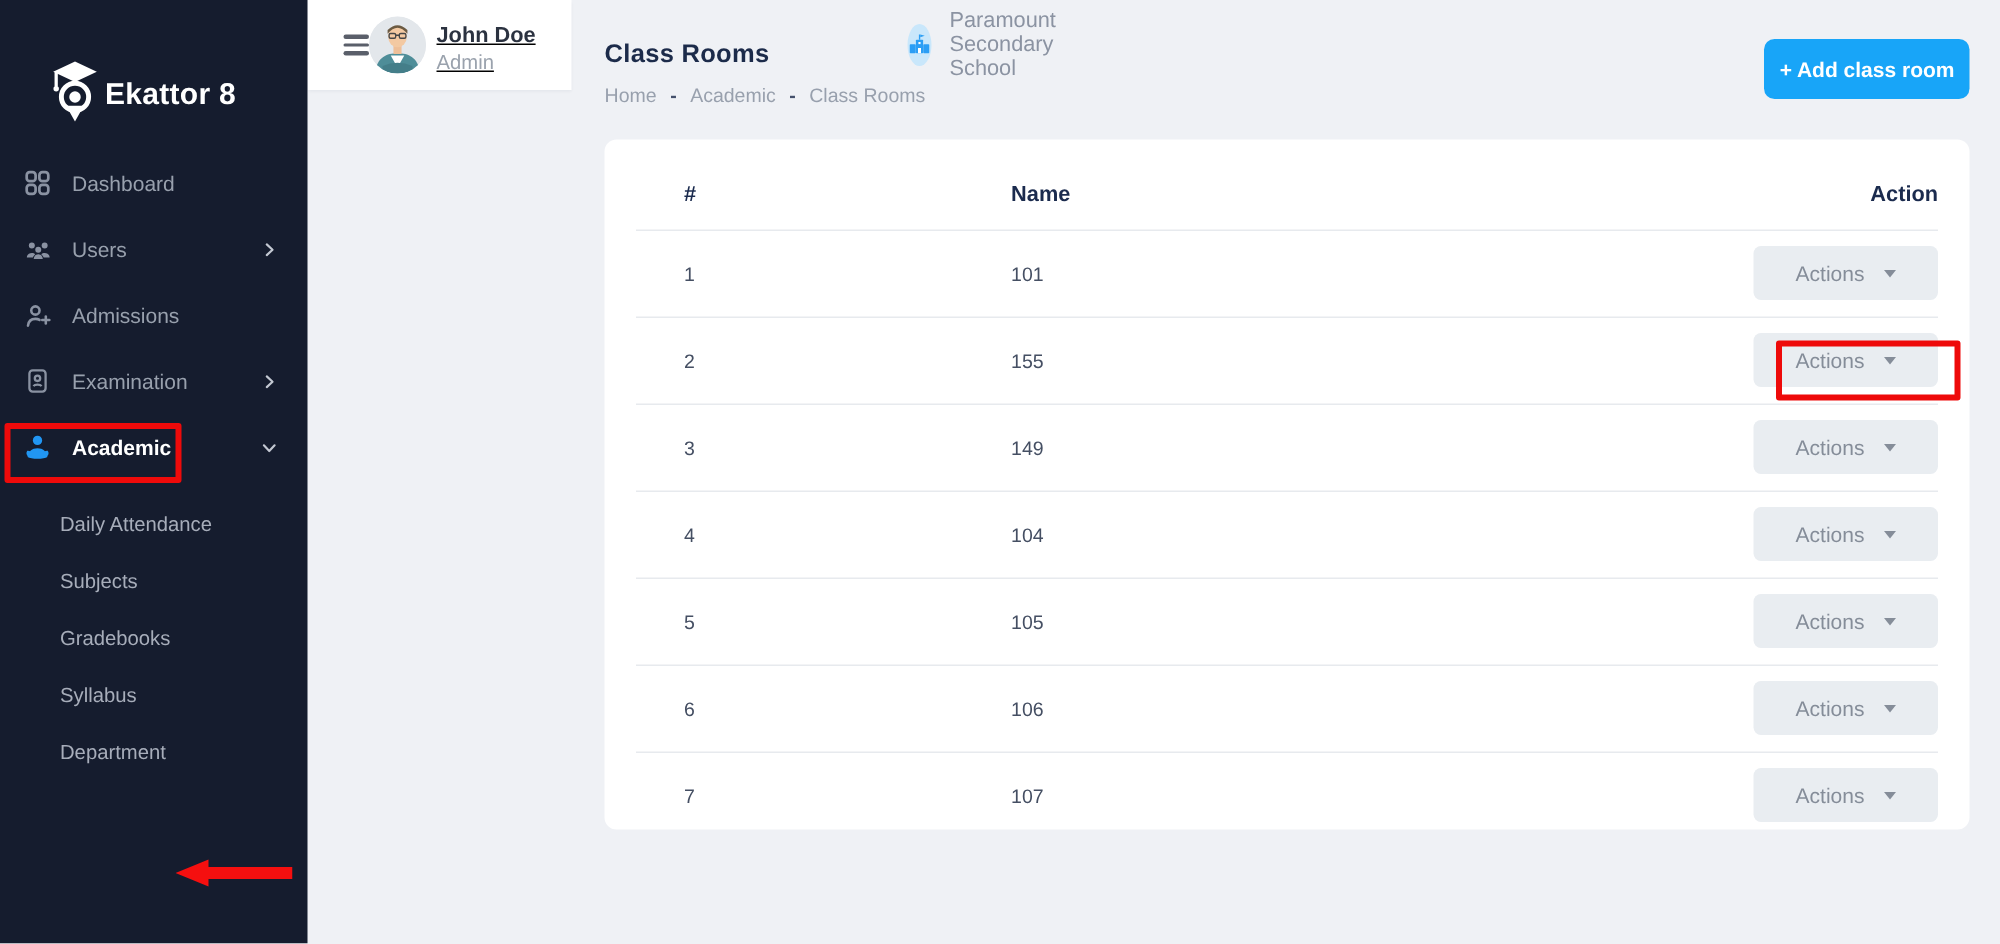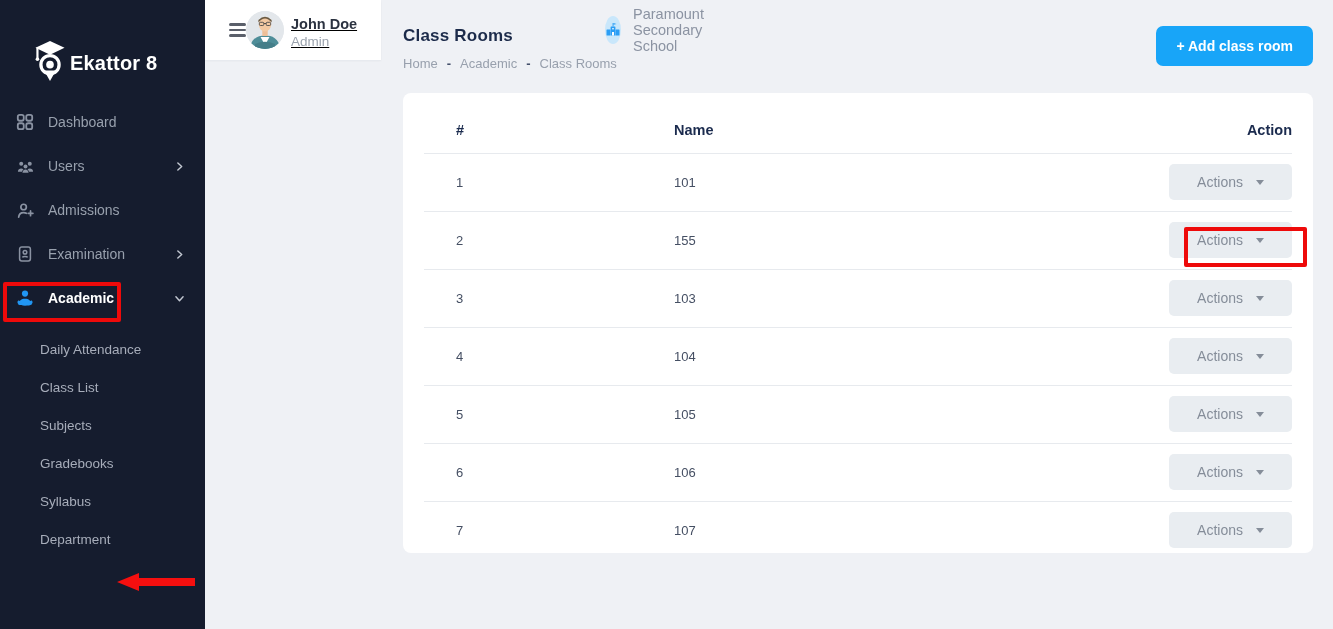--- a/index.html
+++ b/index.html
@@ -31,21 +31,21 @@
   .avatar { width:38px; height:38px; border-radius:50%; background:#e3e7eb; overflow:hidden; flex:0 0 38px; }
   .user-name { font-size:14.5px; font-weight:bold; color:#2b3240; }
   .user-role { font-size:13.5px; color:#9aa2ad; margin-top:2px; }
 
   .content { flex:1; background:#eff1f5; padding:0 20px 0 22px; }
   .page-head { display:flex; justify-content:space-between; align-items:flex-start; padding-top:26px; }
   .page-title { font-size:17px; font-weight:bold; color:#1c2b4a; letter-spacing:.2px; }
   .breadcrumb { display:flex; align-items:center; gap:9px; margin-top:10px; font-size:13px; color:#98a0ad; }
   .breadcrumb .sep { color:#44506b; font-weight:bold; }
   .crumb { cursor:pointer; }
-  .add-btn { background:#18a5f8; color:#ffffff; border:none; border-radius:7px; height:40px; padding:0 20px; font-size:14px; font-weight:bold; font-family:inherit; cursor:pointer;text-align:right; }
+  .add-btn { background:#18a5f8; color:#ffffff; border:none; border-radius:7px; height:40px; padding:0 10px; font-size:14px; font-weight:bold; font-family:inherit; cursor:pointer;text-align:right; }
 
   .card { background:#ffffff; border-radius:8px; margin-top:22px; padding:14px 21px 0; height:460px; overflow:hidden; }
   table { width:100%; border-collapse:collapse; }
   th { height:46px; font-size:14.5px; font-weight:bold; color:#1b2b4e; text-align:left; }
   th.col-num, td.col-num { width:250px; padding-left:32px; }
   th.col-action, td.col-action { width:140px; text-align:right; }
   tbody tr { border-top:1px solid #e7eaee; }
   td { height:58px; font-size:13px; color:#454f63; }
   .actions-btn { display:inline-flex; align-items:center; gap:13px; height:36px; padding:0 28px; background:#e9edf1; border:none; border-radius:5px; color:#858d99; font-size:14px; font-family:inherit; cursor:pointer; }
   .caret { width:0; height:0; border-left:4.5px solid transparent; border-right:4.5px solid transparent; border-top:5px solid #858d99; }
@@ -143,21 +143,20 @@
           <span>Academic</span>
           <span class="chev">
             <svg width="11" height="11" viewBox="0 0 20 20" fill="none" stroke="currentColor" stroke-width="2.6" stroke-linecap="round" stroke-linejoin="round">
               <path d="M3.5 7l6.5 7 6.5-7"></path>
             </svg>
           </span>
         </div>
       </nav>
     <div id="submenu-list" class="submenu">
         <div class="submenu-item">Daily Attendance</div>
-        <div class="submenu-item">Class List</div>
         <div class="submenu-item">Subjects</div>
         <div class="submenu-item">Gradebooks</div>
         <div class="submenu-item">Syllabus</div>
         <div class="submenu-item">Department</div>
       </div>
   </aside>
 
   <div class="main">
 
     <header class="topbar">
@@ -238,21 +237,21 @@
               <tr>
                 <td class="col-num">2</td>
                 <td>155</td>
                 <td class="col-action"><button class="actions-btn">
                     <span>Actions</span>
                     <span class="caret"></span>
                   </button></td>
               </tr>
               <tr>
                 <td class="col-num">3</td>
-                <td>103</td>
+                <td>149</td>
                 <td class="col-action"><button class="actions-btn">
                     <span>Actions</span>
                     <span class="caret"></span>
                   </button></td>
               </tr>
               <tr>
                 <td class="col-num">4</td>
                 <td>104</td>
                 <td class="col-action"><button class="actions-btn">
                     <span>Actions</span>

